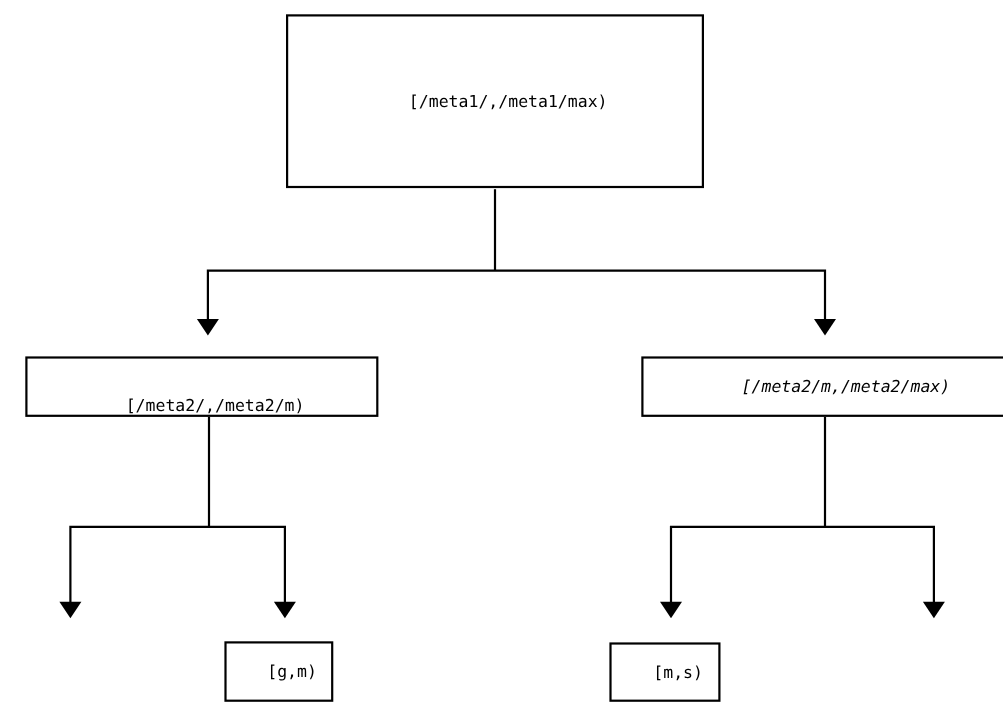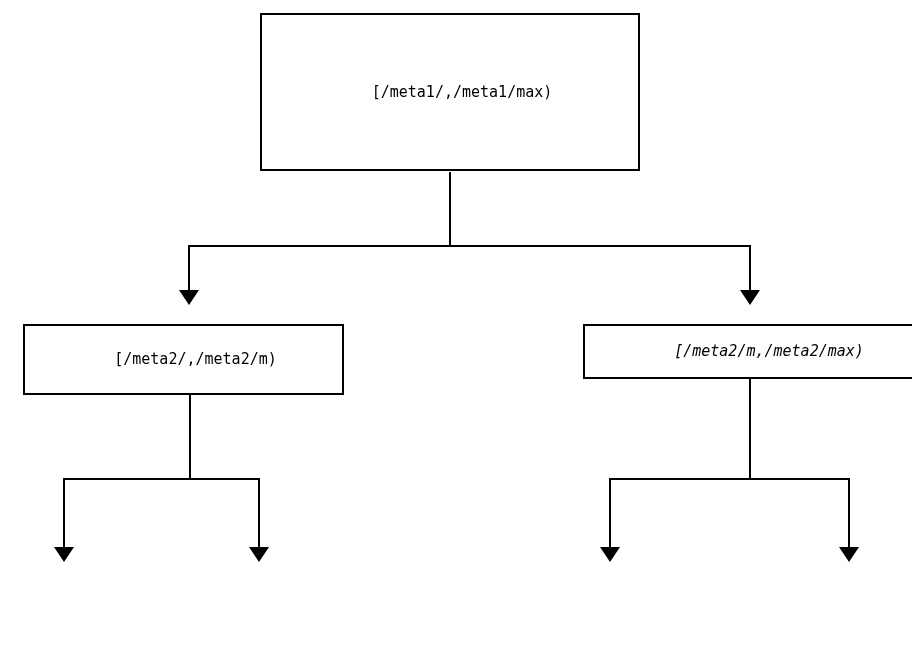--- a/index.html
+++ b/index.html
@@ -42,21 +42,21 @@
     display: flex;
     align-items: center;
     justify-content: center;
     font-size: 15px;
     line-height: 1;
     white-space: nowrap;
     z-index: 1;
     padding-left: 24px;
   }
   .node-root  { left: 260px; top: 13px;  width: 380px; height: 158px; }
-  .node-l     { left: 23px;  top: 324px; width: 321px; height: 71px; }
+  .node-l     { left: 23px;  top: 324px; width: 321px; height: 55px; align-items: flex-end; }
   .node-r     { left: 583px; top: 324px; width: 348px; height: 55px; font-style: italic; }
   .leaf-ag    { left: 8px;   top: 583px; width: 100px; height: 55px; }
   .leaf-gm    { left: 204px; top: 583px; width: 99px;  height: 55px; }
   .leaf-ms    { left: 554px; top: 584px; width: 101px; height: 54px; }
   .leaf-smax  { left: 777px; top: 584px; width: 125px; height: 54px; }
 </style>
 </head>
 <body>
 
 <div class="canvas">
@@ -85,16 +85,22 @@
 
   <div class="node node-l">
     <span>[/meta2/,/meta2/m)</span>
   </div>
 
   <div class="node node-r">
     <span>[/meta2/m,/meta2/max)</span>
   </div>
 
 
+  <div class="node leaf-gm">
+    <span>[g,m)</span>
+  </div>
 
+  <div class="node leaf-ms">
+    <span>[m,s)</span>
+  </div>
 
 
 </div>
 
 </body></html>

